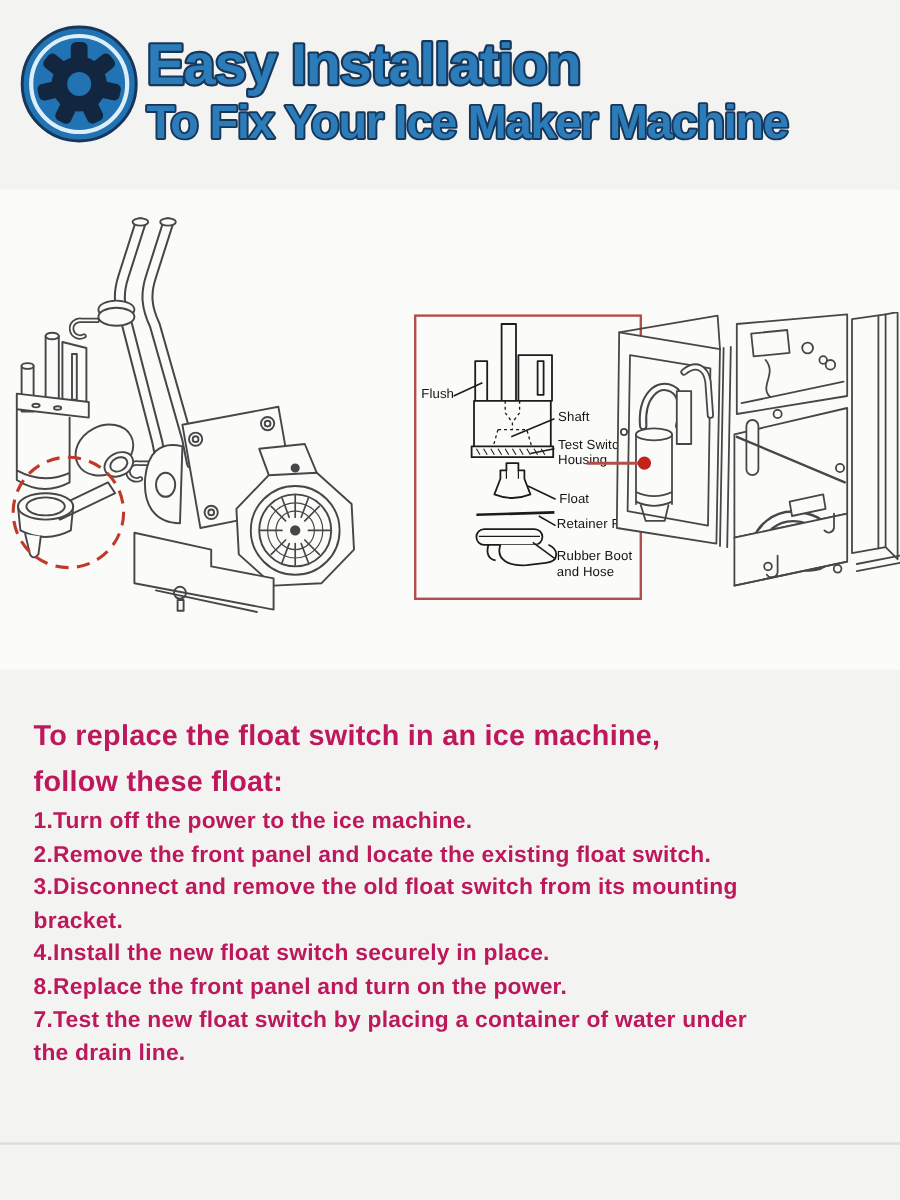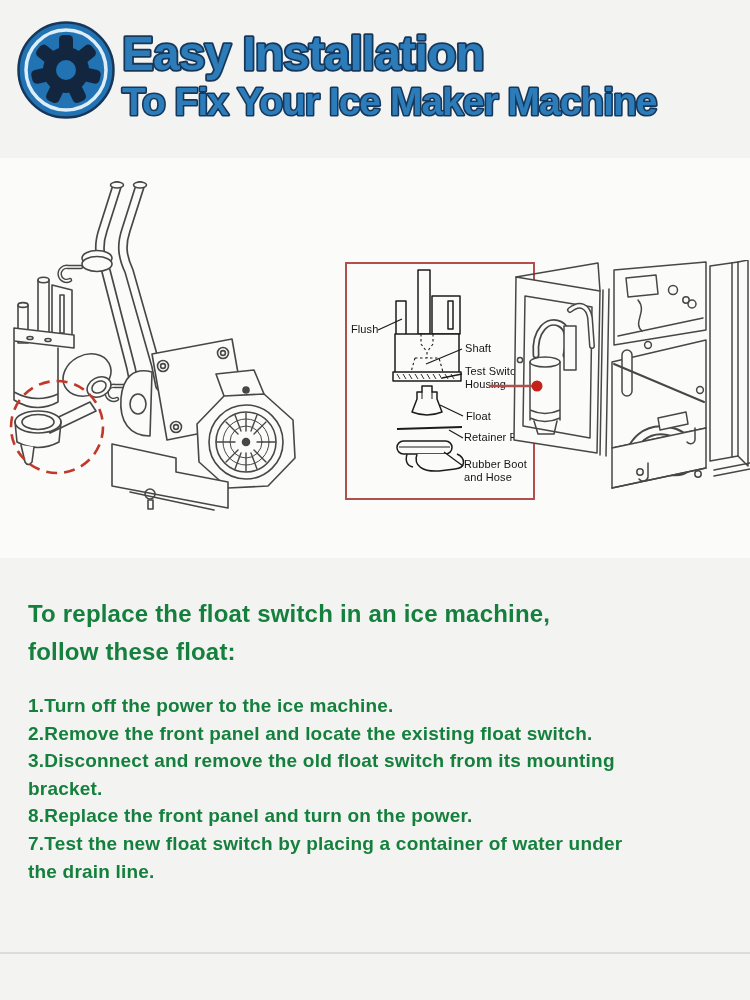--- a/index.html
+++ b/index.html
@@ -29,23 +29,23 @@
     position:absolute; left:301px; top:262px; width:190px; height:238px;
     border:2px solid #b0504c;
     margin-left:44px;
   }
   .part-label {
     position:absolute; font-size:11px; line-height:12.5px; color:#141414;
     letter-spacing:0.1px; white-space:pre-line;
   }
 
   
-  .instructions { position:absolute; left:28px; top:595px; width:706px; color:#15803d; }
+  .instructions { position:absolute; left:28px; top:595px; width:706px; color:#be185d; }
   .instr-heading { font-size:24px; font-weight:bold; line-height:38px; letter-spacing:0.2px; }
-  .steps { margin-top:21px; font-size:19px; font-weight:bold; line-height:27.6px; letter-spacing:0.2px; }
+  .steps { font-size:19px; font-weight:bold; line-height:27.6px; letter-spacing:0.2px; }
   .step-line { white-space:nowrap; }
 </style>
 </head>
 <body>
 
 <div id="page">
 
   <div class="diagram-band"></div>
 
   <svg class="badge" viewBox="0 0 100 100" aria-hidden="true">
@@ -258,20 +258,21 @@
   <div class="instructions">
     <div class="instr-heading">
       <div>To replace the float switch in an ice machine,</div>
       <div>follow these float:</div>
     </div>
     <div class="steps">
       <div class="step-line">1.Turn off the power to the ice machine.</div>
       <div class="step-line">2.Remove the front panel and locate the existing float switch.</div>
       <div class="step-line">3.Disconnect and remove the old float switch from its mounting</div>
       <div class="step-line">bracket.</div>
+      <div class="step-line">4.Install the new float switch securely in place.</div>
       <div class="step-line">8.Replace the front panel and turn on the power.</div>
       <div class="step-line">7.Test the new float switch by placing a container of water under</div>
       <div class="step-line">the drain line.</div>
     </div>
   </div>
 
   <div class="bottom-rule"></div>
 </div>
 
 </body></html>

